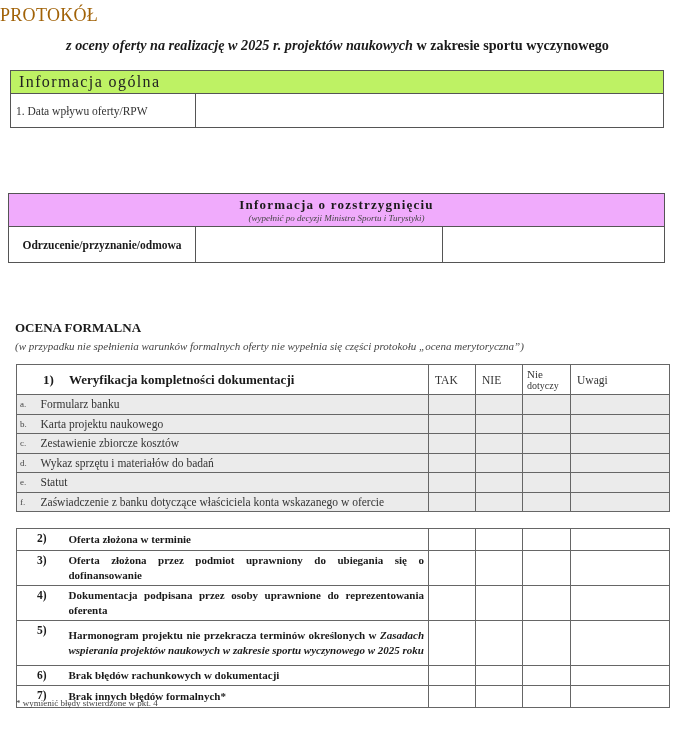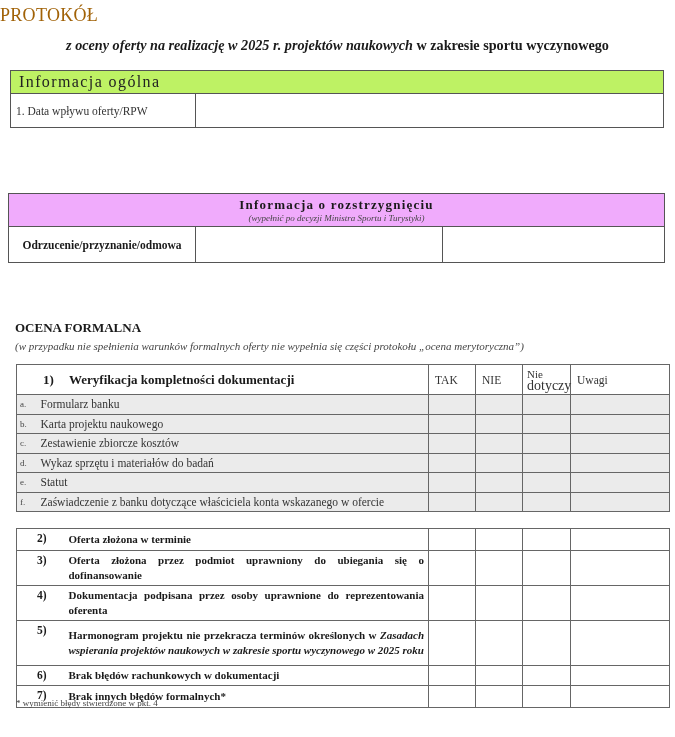--- a/index.html
+++ b/index.html
@@ -35,21 +35,21 @@
   .section-note { left: 15px; top: 340px; font-size: 11px; font-style: italic; color: #444; }
 
   
   #t3 { left: 16px; top: 364px; width: 654px; }
   #t3 td { border-color: #666; }
   #t3 .hdr td { height: 30px; background: #fff; }
   #t3 .hdr .title-cell { font-size: 13px; font-weight: bold; padding-left: 26px; }
   #t3 .hdr .title-cell .num { display: inline-block; width: 26px; }
   #t3 .hdr .colh { font-size: 11.5px; padding-left: 6px; color: #333; margin-left: 15px; }
   #t3 .hdr .colh-nd { font-size: 11px; padding-left: 4px; line-height: 11px; color: #333; }
-  #t3 .hdr .colh-nd small { font-size: 14px; display: block; }
+  #t3 .hdr .colh-nd small { font-size: 10px; display: block; }
   #t3 .row td { height: 19.5px; background: #ebebeb; }
   #t3 .row .lt { font-size: 9px; padding-left: 3px; color: #444; border-right: none; }
   #t3 .row .txt { font-size: 11.5px; padding-left: 2px; border-left: none; color: #333; }
 
   
   #t4 { left: 16px; top: 528px; width: 654px; }
   #t4 td { border-color: #666; background: #fff; }
   #t4 .num { font-size: 11.5px; font-weight: bold; text-align: center; border-right: none; vertical-align: top; padding-top: 3px; }
   #t4 .txt { font-size: 11px; font-weight: bold; text-align: justify; padding: 2px 4px 2px 2px; line-height: 15px; border-left: none; }
   #t4 .txt i { font-style: italic; }

